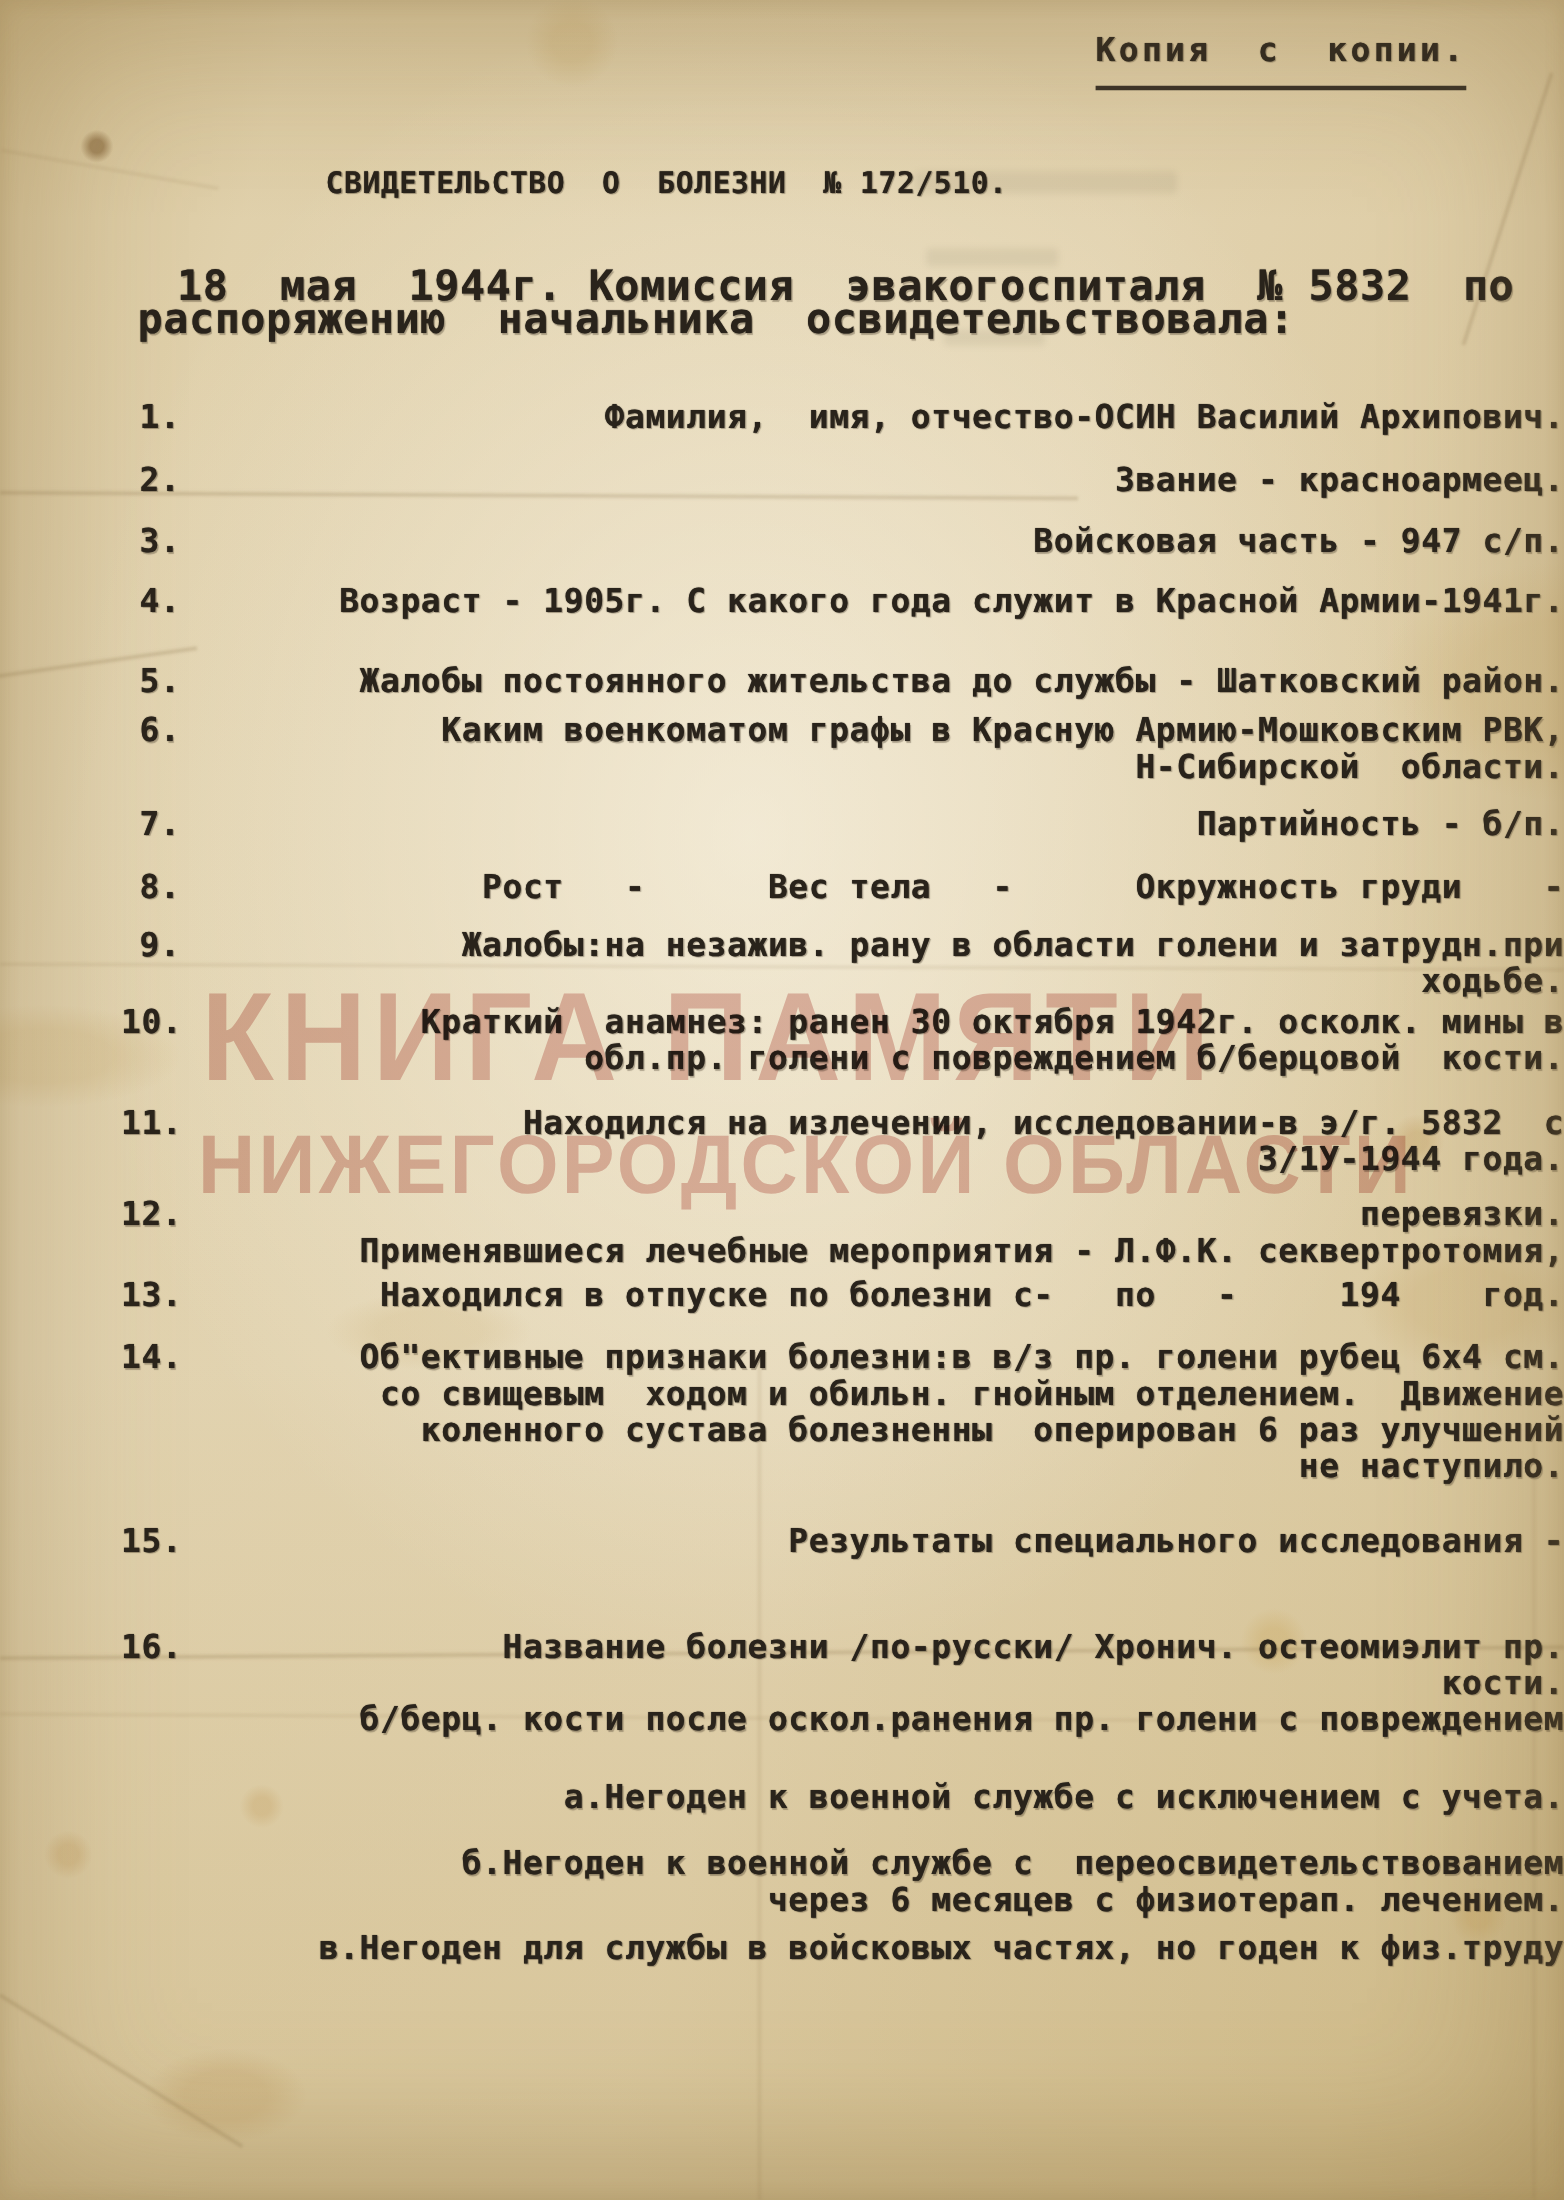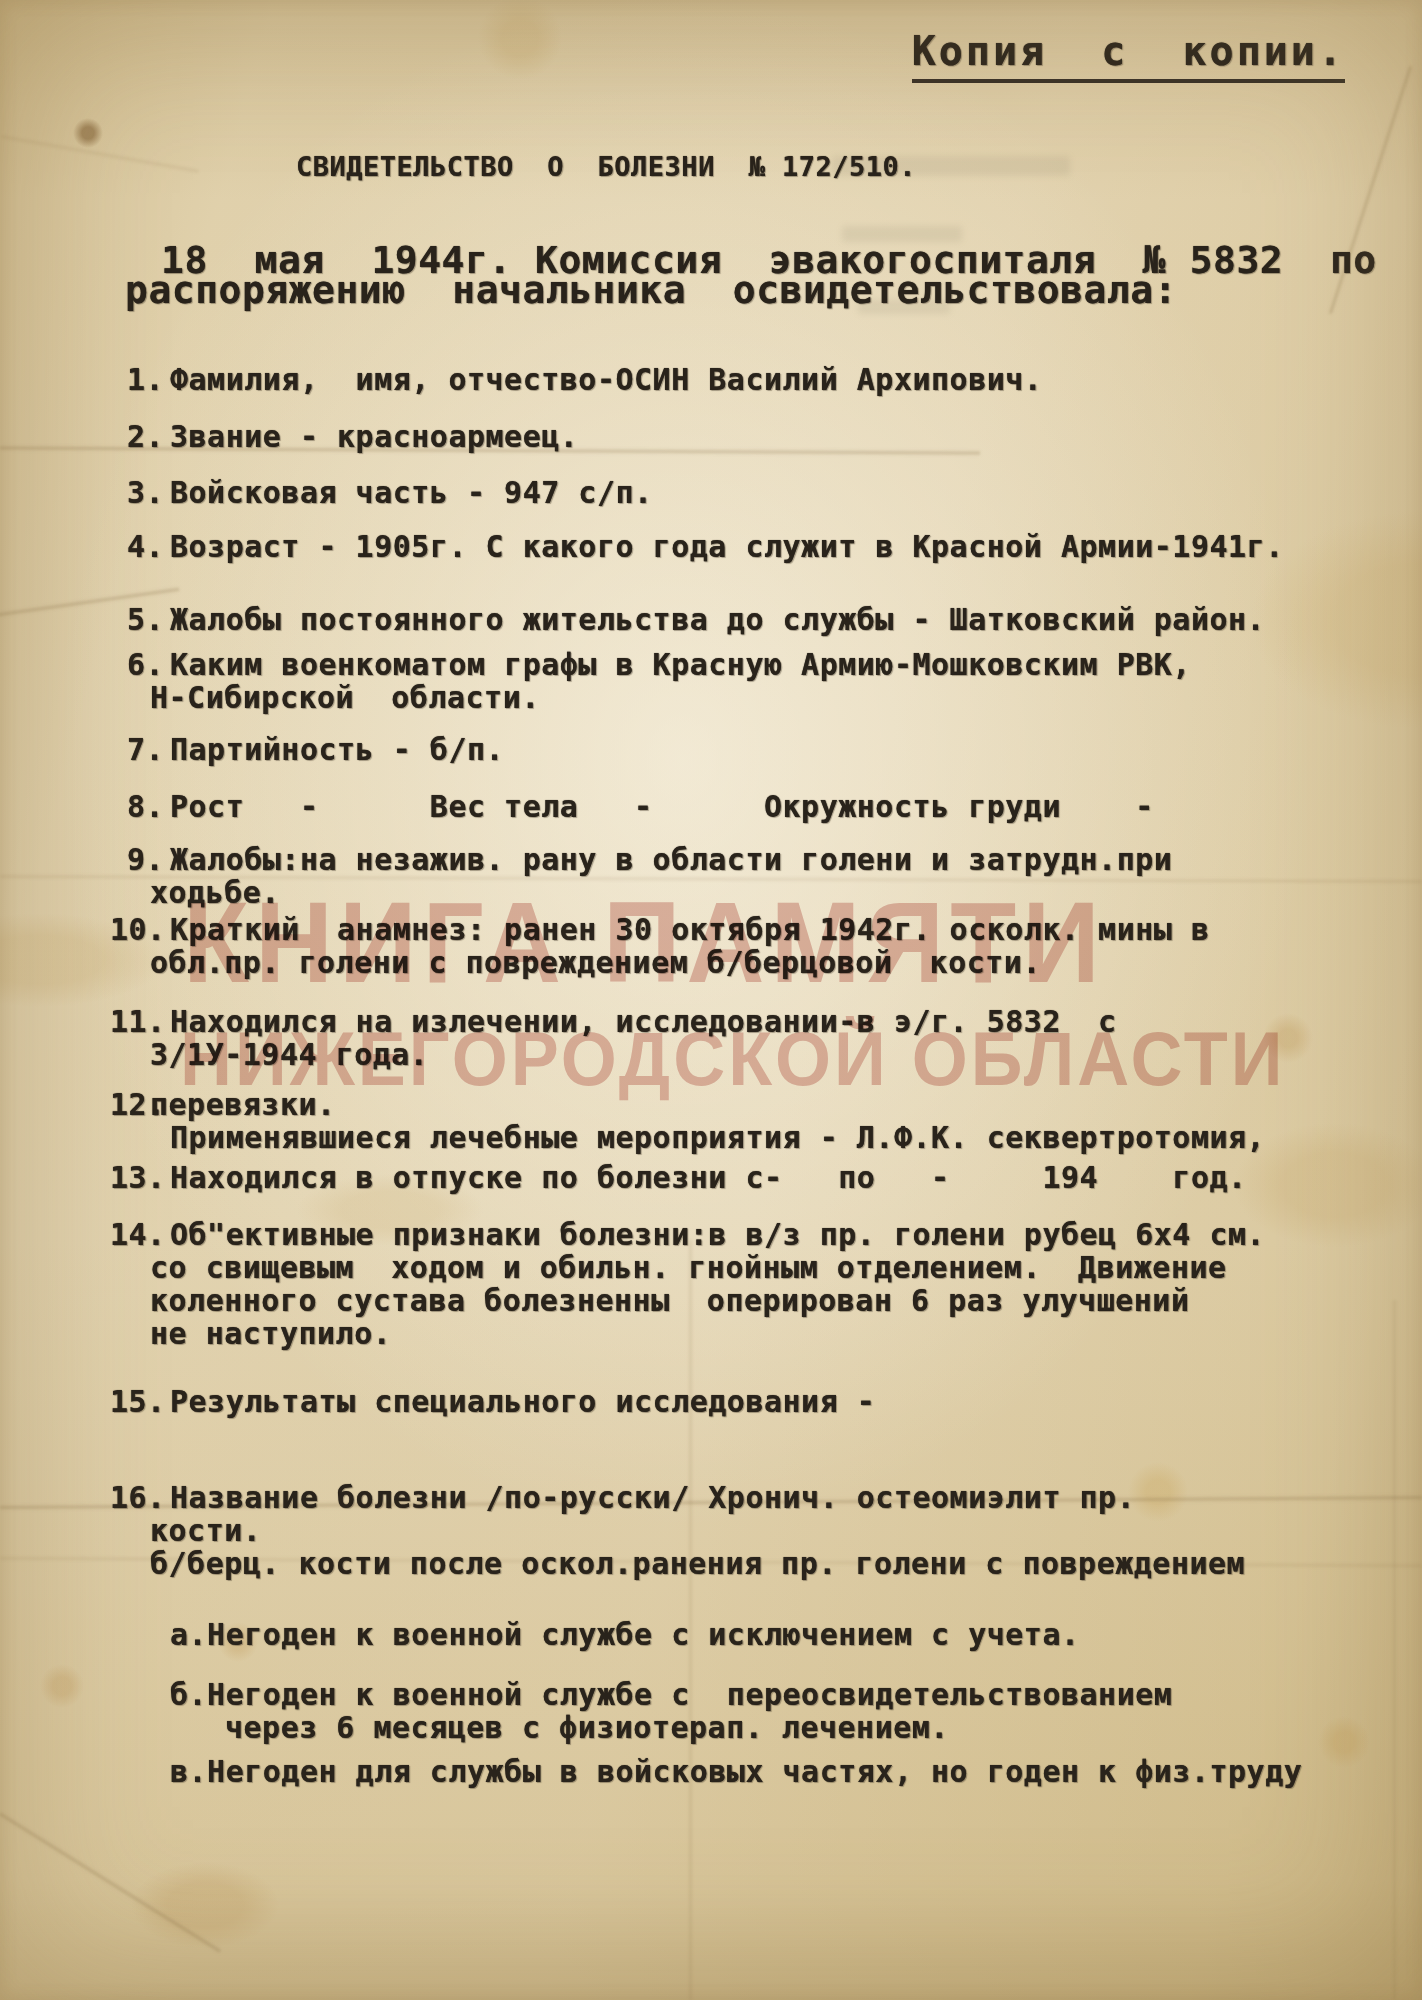--- a/index.html
+++ b/index.html
@@ -31,32 +31,32 @@
     radial-gradient(ellipse 120px 46px at 390px 1210px, rgba(200,172,112,.20) 0 40%, rgba(200,172,112,0) 78%);}
   .crease{position:absolute;pointer-events:none;
     background:linear-gradient(rgba(124,99,58,0), rgba(124,99,58,.32), rgba(124,99,58,0));
     filter:blur(1.5px);}
   .crease.v{background:linear-gradient(90deg, rgba(124,99,58,0), rgba(124,99,58,.30), rgba(124,99,58,0));}
   .ghost{position:absolute;background:rgba(118,108,86,.11);filter:blur(3px);border-radius:4px;pointer-events:none;}
 
   .txt{text-shadow:0 0 1px rgba(41,35,27,.85), 1.2px 1.2px .8px rgba(70,58,40,.35);
     white-space:pre;font-weight:bold;}
 
-  .stamp{position:absolute;top:28px;right:77px;font-size:40px;letter-spacing:3px;
-    padding-bottom:5px;border-bottom:4px solid rgba(41,35,27,.92);}
+  .stamp{position:absolute;top:28px;right:89px;font-size:30px;letter-spacing:3px;
+    padding-bottom:15px;border-bottom:4px solid rgba(41,35,27,.92);}
   .title{position:absolute;top:151px;left:296px;font-size:27px;letter-spacing:.5px;}
   .intro{position:absolute;top:245px;left:125px;font-size:38px;letter-spacing:.5px;line-height:30px;}
   .intro .l1{text-indent:36px;}
   .intro .l2{}
 
   .items{position:absolute;top:363px;left:110px;width:1312px;font-size:30px;letter-spacing:.5px;}
   .row{position:relative;padding-left:60px;line-height:33px;}
   .num{position:absolute;left:0;top:0;width:54px;text-align:right;white-space:pre;font-weight:bold;
     text-shadow:0 0 1px rgba(41,35,27,.85), 1.2px 1.2px .8px rgba(70,58,40,.35);}
-  .line{white-space:pre;}
+  .line{white-space:pre;text-align:right;}
   .cont{margin-left:-20px;}
   .sub .cont{margin-left:55px;}
   .row:nth-child(2){margin-top:24px}.row:nth-child(3){margin-top:23px}
   .row:nth-child(4){margin-top:21px}.row:nth-child(5){margin-top:40px}
   .row:nth-child(6){margin-top:12px}.row:nth-child(7){margin-top:19px}
   .row:nth-child(8){margin-top:24px}.row:nth-child(9){margin-top:20px}
   .row:nth-child(10){margin-top:4px}.row:nth-child(11){margin-top:26px}
   .row:nth-child(12){margin-top:17px}.row:nth-child(13){margin-top:7px}
   .row:nth-child(14){margin-top:24px}.row:nth-child(15){margin-top:35px}
   .row:nth-child(16){margin-top:63px}.row:nth-child(17){margin-top:38px}

